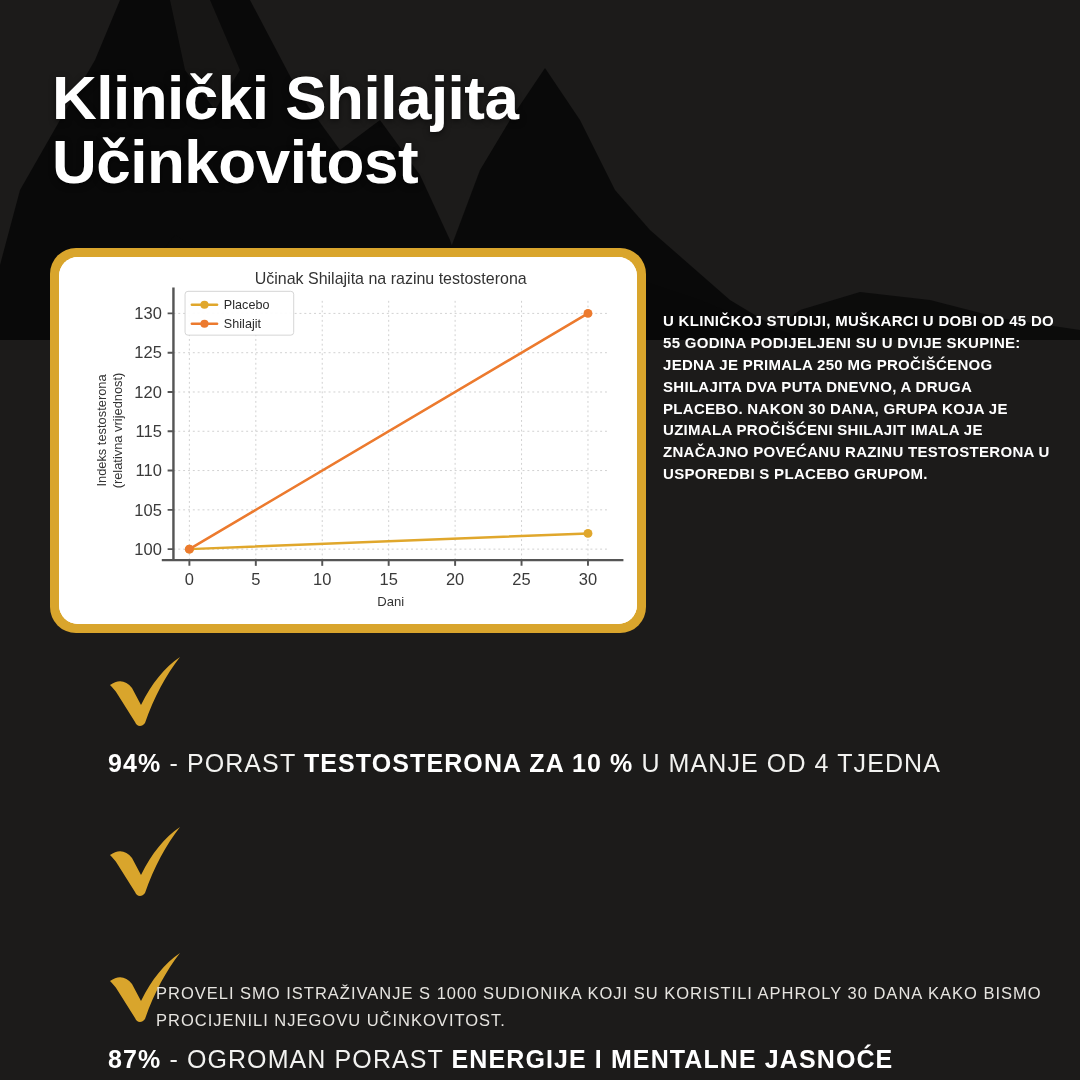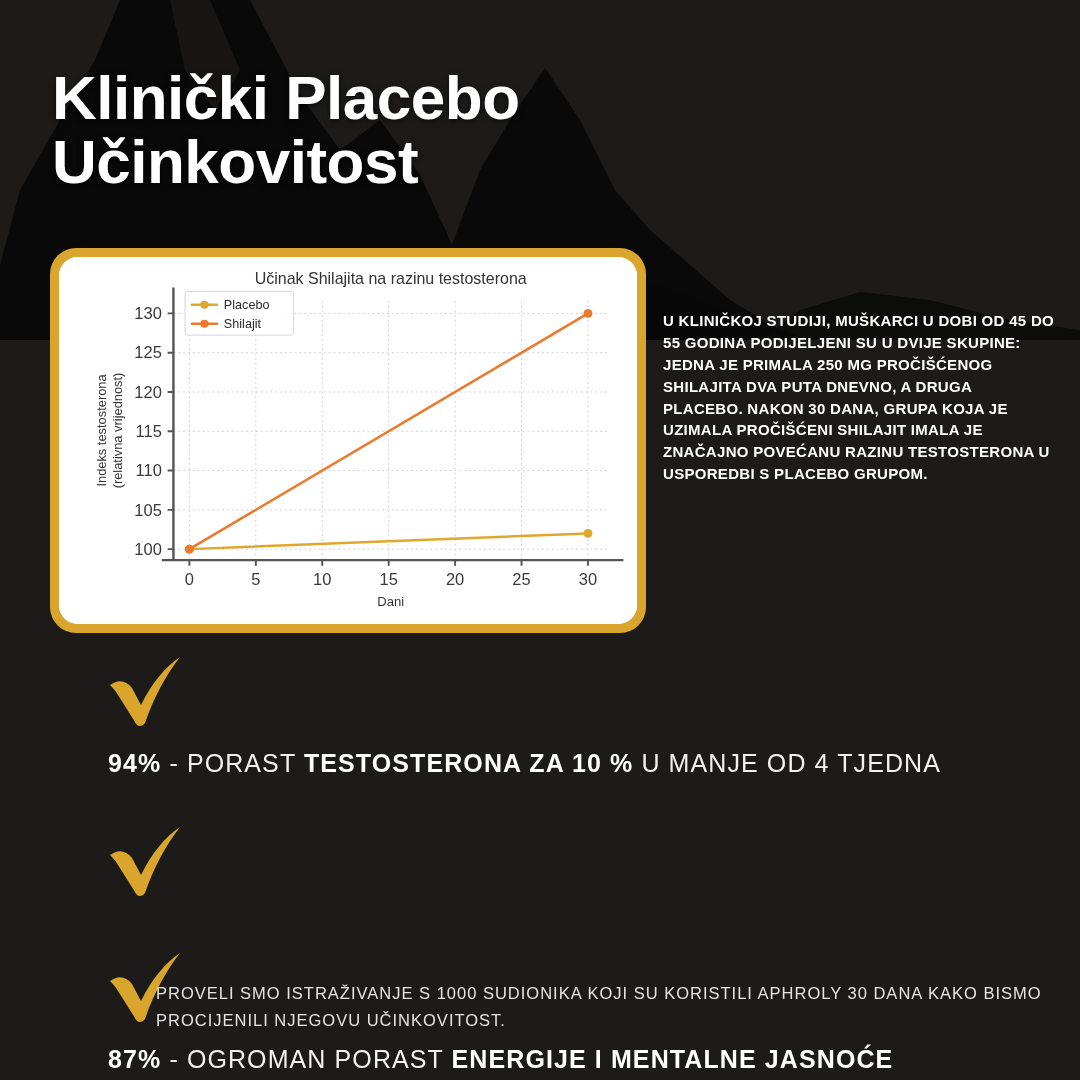--- a/index.html
+++ b/index.html
@@ -122,21 +122,21 @@
   <path d="M -20 340 L 20 190 L 60 120 L 95 60 L 120 0 L 250 0 L 300 95 L 340 150
            L 380 120 L 420 175 L 450 240 L 470 300 L 500 340 Z" fill="#090909" opacity="0.97"></path>
   <path d="M 430 340 L 450 250 L 480 170 L 510 120 L 545 68 L 580 120 L 615 190
            L 650 230 L 690 265 L 730 300 L 780 330 L 810 340 Z" fill="#090909" opacity="0.97"></path>
   <path d="M 100 340 L 140 280 L 175 235 L 205 255 L 235 300 L 260 340 Z" fill="#090909" opacity="0.95"></path>
   <path d="M 540 340 L 590 300 L 640 280 L 700 300 L 760 325 L 800 340 Z" fill="#090909" opacity="0.9"></path>
   <path d="M 760 340 L 800 310 L 860 292 L 930 300 L 1000 318 L 1080 330 L 1080 340 Z" fill="#090909" opacity="0.85"></path>
   <path d="M 170 0 L 210 0 L 240 70 L 215 110 L 185 70 Z" fill="#1c1b1a" opacity="0.75"></path>
 </svg>
 
-<h1 id="title">Klinički Placebo
+<h1 id="title">Klinički Shilajita
 Učinkovitost</h1>
 
 <div id="chart-card">
   <div id="chart-inner">
     <svg id="chart-svg" viewBox="0 0 596 385" preserveAspectRatio="none">
       <g id="chart-render">
           <rect x="0" y="0" width="596" height="385" fill="#ffffff"></rect>
           <line x1="118" y1="306.46060606060604" x2="566" y2="306.46060606060604" stroke="#cfcfcf" stroke-width="1" stroke-dasharray="2,3"></line>
           <line x1="118" y1="265.2484848484848" x2="566" y2="265.2484848484848" stroke="#cfcfcf" stroke-width="1" stroke-dasharray="2,3"></line>
           <line x1="118" y1="224.0363636363636" x2="566" y2="224.0363636363636" stroke="#cfcfcf" stroke-width="1" stroke-dasharray="2,3"></line>

